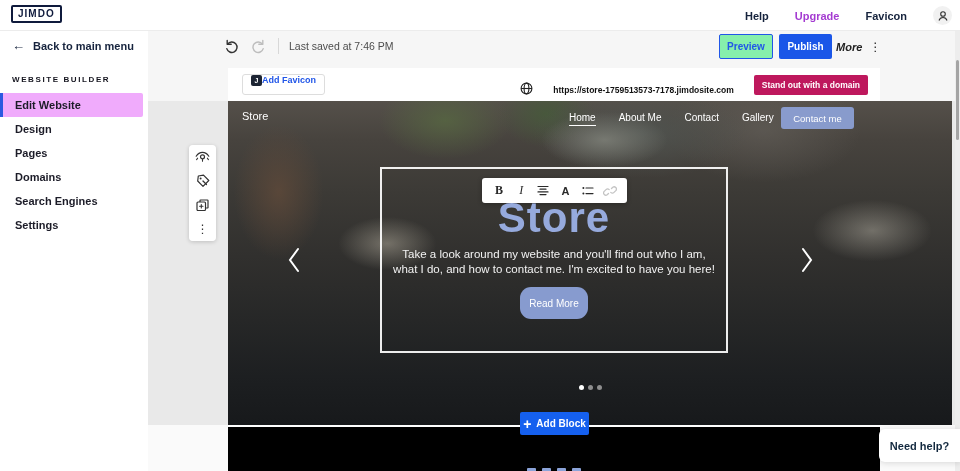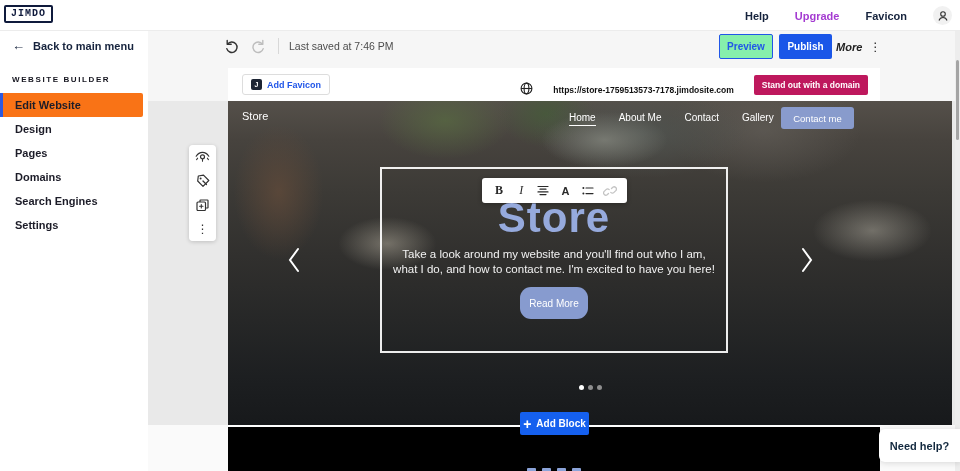--- a/index.html
+++ b/index.html
@@ -2,55 +2,55 @@
 <html><head>
 <meta charset="utf-8">
 <style>
   * { margin:0; padding:0; box-sizing:border-box; }
   html,body { background:#dcdcdc; }
   body { font-family:"Liberation Sans", sans-serif; }
   .app { position:relative; width:960px; height:471px; background:#fff; overflow:hidden; }
 
   
   .topbar { position:absolute; left:0; top:0; width:960px; height:31px; background:#fff; border-bottom:1px solid #ececec; }
-  .logo { position:absolute; left:4px; top:5px; border:2px solid #0f1a3c; color:#0f1a3c; font-size:10px; font-weight:bold; letter-spacing:1px; padding:1px 5px 2px; border-radius:2px;font-family:Liberation Mono, monospace; }
+  .logo { position:absolute; left:11px; top:5px; border:2px solid #0f1a3c; color:#0f1a3c; font-size:10px; font-weight:bold; letter-spacing:1px; padding:1px 5px 2px; border-radius:2px; }
   .topnav { position:absolute; right:8px; top:0; height:31px; display:flex; align-items:center; gap:26px; }
   .toplink { font-size:11px; font-weight:bold; color:#16233d; cursor:pointer; }
   .toplink.upgrade { color:#a43bd1; }
   .avatar { width:19px; height:19px; border-radius:50%; background:#f1f1f1; display:flex; align-items:center; justify-content:center; }
 
   
   .sidebar { position:absolute; left:0; top:31px; width:148px; bottom:0; background:#fff; }
   .back-row { height:29px; display:flex; align-items:center; gap:8px; padding-left:12px; cursor:pointer; }
   .back-arrow { font-size:13px; color:#16233d; line-height:1; }
   .back-label { font-size:11px; font-weight:bold; color:#16233d; }
   .sb-heading { margin:15px 0 9px 12px; font-size:8px; font-weight:bold; letter-spacing:1.6px; color:#15151f; }
   .sb-item { height:24px; display:flex; align-items:center; padding-left:12px; font-size:11px; font-weight:600; color:#1c1c28; cursor:pointer; margin-right:5px; border-left:3px solid transparent; }
-  .sb-item.active { background:#f97316; border-left:3px solid #2b59e0; border-radius:0 2px 2px 0; }
+  .sb-item.active { background:#f0abfc; border-left:3px solid #2b59e0; border-radius:0 2px 2px 0; }
 
   
   .canvas { position:absolute; left:148px; top:31px; right:0; bottom:0; background:#e9e9e9; }
   .canvas-top { position:absolute; left:0; top:0; right:0; height:70px; background:#f6f6f6; }
   .canvas-bottom { position:absolute; left:0; right:0; bottom:0; height:46px; background:#fafafa; }
 
   .icon-btn { position:absolute; width:20px; height:20px; border:none; background:transparent; cursor:pointer; padding:0; }
   .divider-v { position:absolute; left:130px; top:7px; width:1px; height:16px; background:#d8d8d8; }
   .saved-text { position:absolute; left:141px; top:9px; font-size:10.5px; color:#4d4d4d; }
 
   .btn { display:flex; align-items:center; justify-content:center; font-weight:bold; cursor:pointer; border-radius:2px; }
   .preview-btn { position:absolute; left:571px; top:3px; width:54px; height:25px; background:#86efac; border:1px solid #2156e8; color:#2156e8; font-size:10px; }
   .publish-btn { position:absolute; left:631px; top:3px; width:53px; height:25px; background:#1a56e8; border:none; color:#fff; font-size:10px; }
   .more-btn { position:absolute; left:688px; top:3px; height:25px; display:flex; align-items:center; gap:7px; cursor:pointer; background:transparent; border:none; }
   .more-label { font-size:11px; font-weight:bold; color:#222;font-style:italic; }
   .more-dots { font-size:12px; color:#222; line-height:1; }
 
   
   .preview { position:absolute; left:80px; top:37px; width:652px; height:403px; }
   .favicon-bar { position:absolute; left:0; top:0; width:652px; height:33px; background:#fff; display:flex; align-items:center; justify-content:space-between; padding:0 12px 0 14px; }
-  .add-favicon { display:flex; align-items:center; gap:5px; height:21px; padding:0 8px; background:#fff; border:1px solid #ddd; border-radius:3px; cursor:pointer; }
+  .add-favicon { display:flex; height:21px; padding:0 8px; background:#fff; border:1px solid #ddd; border-radius:3px; cursor:pointer; }
   .fav-badge { width:11px; height:11px; background:#1c2433; border-radius:2px; color:#fff; font-size:7px; font-weight:bold; display:flex; align-items:center; justify-content:center; }
   .fav-label { color:#2156e8; font-size:9px; font-weight:bold; }
   .url-group { display:flex; align-items:flex-end; gap:20px; }
   .site-url { font-size:8.5px; font-weight:bold; color:#111; cursor:pointer; }
   .domain-btn { height:20px; padding:0 8px; background:#be185d; border:none; border-radius:2px; color:#fff; font-size:8.5px; font-weight:bold; cursor:pointer; }
 
   
   .hero { position:absolute; left:0; top:33px; width:724px; height:324px; overflow:hidden;
     background:
       radial-gradient(ellipse 90px 40px at 52% 12%, rgba(126,128,120,.85), rgba(126,128,120,0) 70%),

